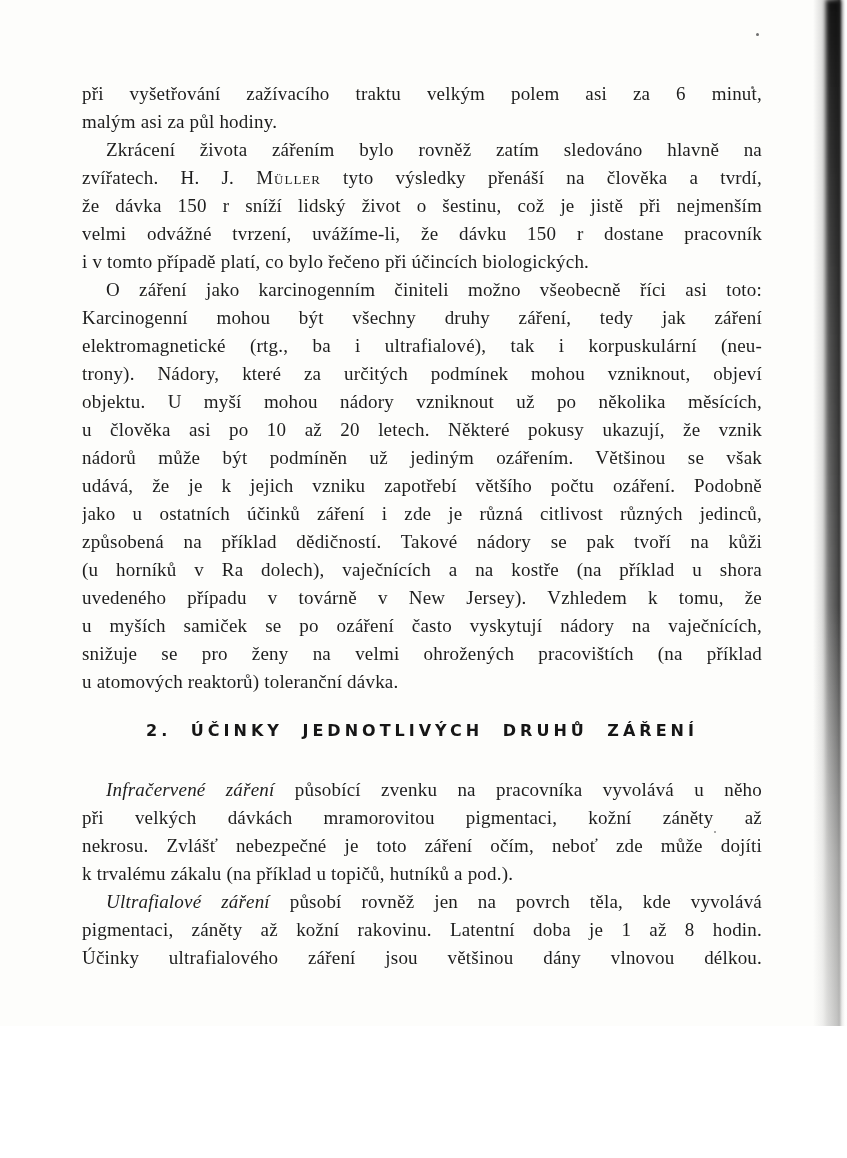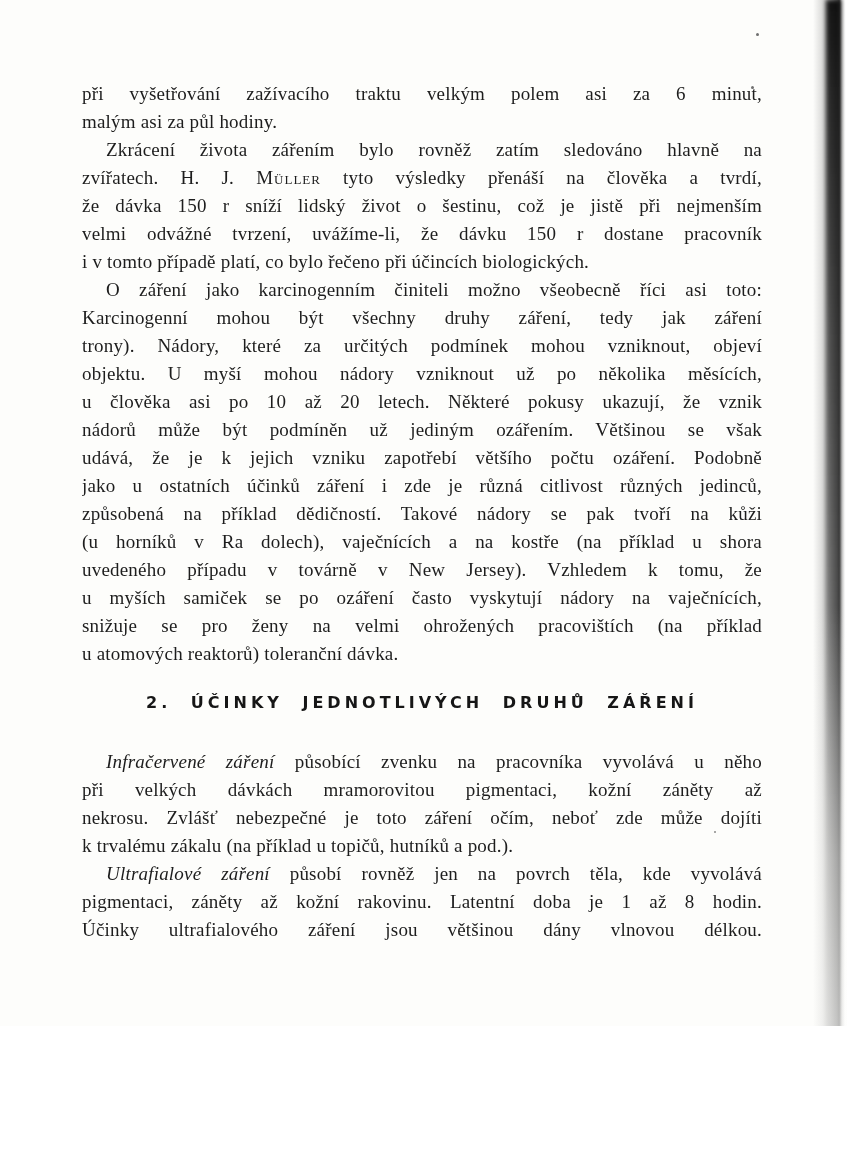--- a/index.html
+++ b/index.html
@@ -120,20 +120,21 @@
       <p class="para">
         <span class="line indent"><span>Zkrácení života zářením bylo rovněž zatím sledováno hlavně na</span></span>
         <span class="line"><span>zvířatech. H. J. </span><span class="smallcaps">Müller</span><span> tyto výsledky přenáší na člověka a tvrdí,</span></span>
         <span class="line"><span>že dávka 150 r sníží lidský život o šestinu, což je jistě při nejmenším</span></span>
         <span class="line"><span>velmi odvážné tvrzení, uvážíme-li, že dávku 150 r dostane pracovník</span></span>
         <span class="line end"><span>i v tomto případě platí, co bylo řečeno při účincích biologických.</span></span>
       </p>
       <p class="para">
         <span class="line indent"><span>O záření jako karcinogenním činiteli možno všeobecně říci asi toto:</span></span>
         <span class="line"><span>Karcinogenní mohou být všechny druhy záření, tedy jak záření</span></span>
+        <span class="line"><span>elektromagnetické (rtg., ba i ultrafialové), tak i korpuskulární (neu-</span></span>
         <span class="line"><span>trony). Nádory, které za určitých podmínek mohou vzniknout, objeví</span></span>
         <span class="line"><span>objektu. U myší mohou nádory vzniknout už po několika měsících,</span></span>
         <span class="line"><span>u člověka asi po 10 až 20 letech. Některé pokusy ukazují, že vznik</span></span>
         <span class="line"><span>nádorů může být podmíněn už jediným ozářením. Většinou se však</span></span>
         <span class="line"><span>udává, že je k jejich vzniku zapotřebí většího počtu ozáření. Podobně</span></span>
         <span class="line"><span>jako u ostatních účinků záření i zde je různá citlivost různých jedinců,</span></span>
         <span class="line"><span>způsobená na příklad dědičností. Takové nádory se pak tvoří na kůži</span></span>
         <span class="line"><span>(u horníků v Ra dolech), vaječnících a na kostře (na příklad u shora</span></span>
         <span class="line"><span>uvedeného případu v továrně v New Jersey). Vzhledem k tomu, že</span></span>
         <span class="line"><span>u myších samiček se po ozáření často vyskytují nádory na vaječnících,</span></span>

